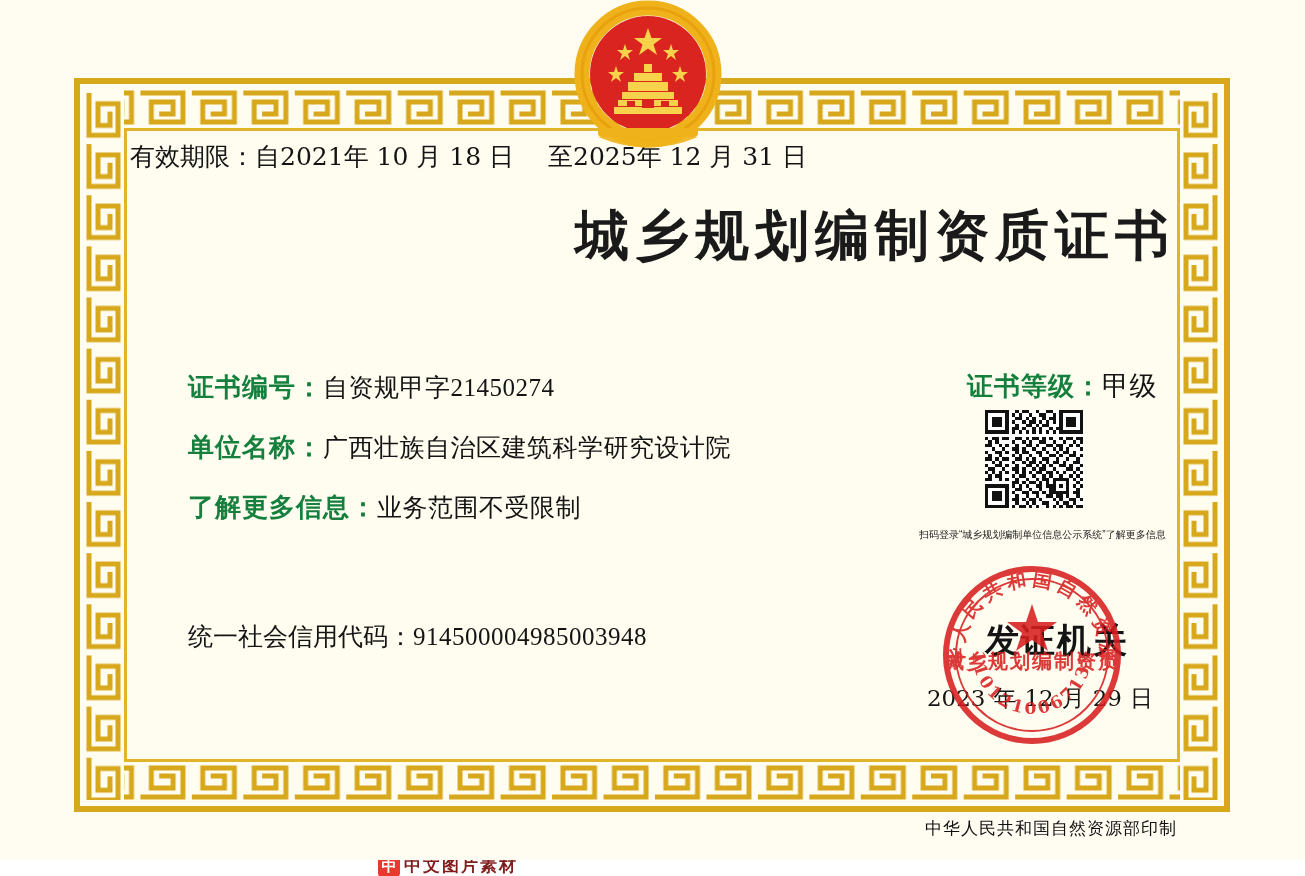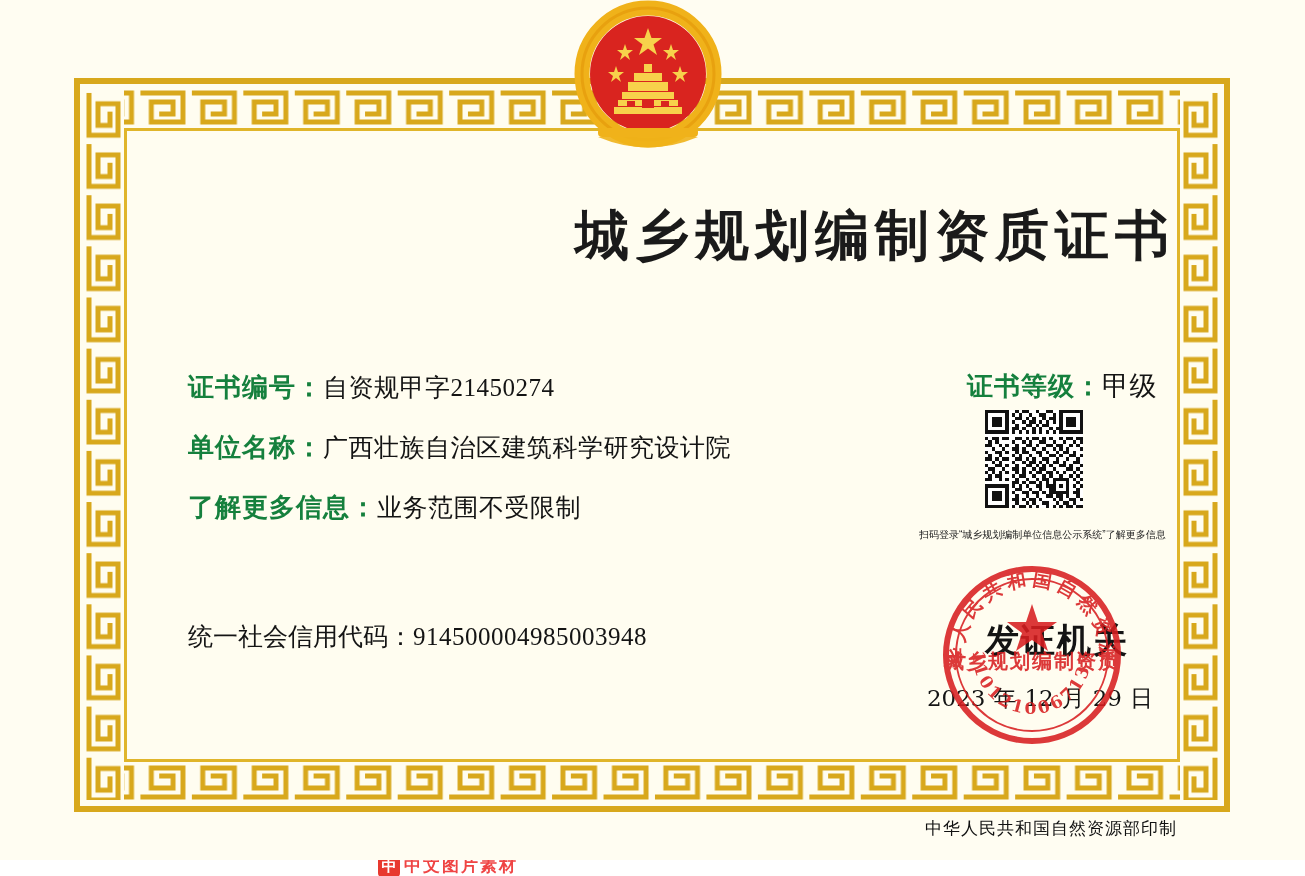--- a/index.html
+++ b/index.html
@@ -224,21 +224,21 @@
     font-family: "Liberation Sans", sans-serif;
     font-size: 15px;
     font-weight: bold;
     text-align: center;
     line-height: 22px;
   }
   #bottom-logo .words {
     font-family: Liberation Serif, serif;
     font-size: 17px;
     font-weight: bold;
-    color: #ef4444;
+    color: #7f1d1d;
     letter-spacing: 2px;
   }
 </style>
 </head>
 <body>
 
 <div id="certificate">
 
   <div id="frame">
 
@@ -360,20 +360,32 @@
     <div class="row" id="row-grade">
       <span class="lbl">证书等级：</span>
       <span class="val">甲级</span>
     </div>
 
     <div class="row" id="row-credit">
       <span class="lbl2">统一社会信用代码：</span>
       <span class="val">914500004985003948</span>
     </div>
 
+    <div id="row-valid">
+      <span class="seg">有效期限：</span><span class="seg">自</span><span class="seg">2021</span><span class="seg">年</span>
+      <span class="seg">10</span>
+      <span class="seg">月</span>
+      <span class="seg">18</span>
+      <span class="seg">日</span>
+      <span class="gap"></span><span class="seg">至</span><span class="seg">2025</span><span class="seg">年</span>
+      <span class="seg">12</span>
+      <span class="seg">月</span>
+      <span class="seg">31</span>
+      <span class="seg">日</span>
+    </div>
 
     <div id="qr-block">
       <svg id="qr" viewBox="0 0 29 29" xmlns="http://www.w3.org/2000/svg" shape-rendering="crispEdges">
         <rect width="29" height="29" fill="#ffffff"></rect>
         <g fill="#111111">
 
           <path d="M0 0h7v7H0z"></path>
             <path d="M1 1h5v5H1z" fill="#fff"></path>
             <path d="M2 2h3v3H2z"></path>
           <path d="M22 0h7v7h-7z"></path>

